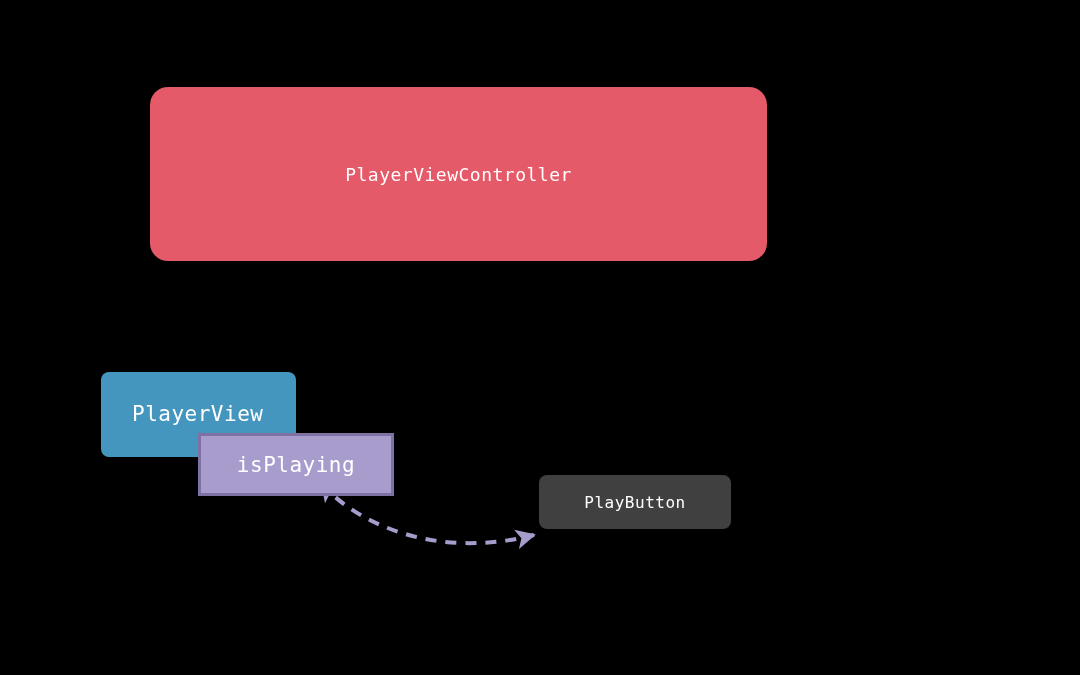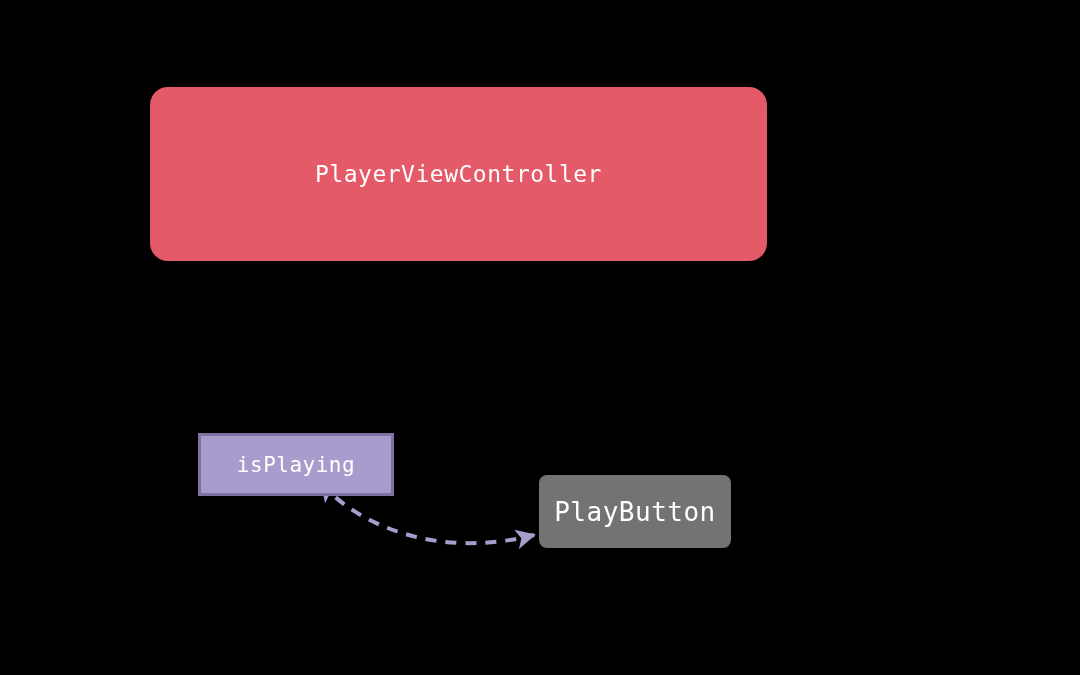--- a/index.html
+++ b/index.html
@@ -32,21 +32,21 @@
   }
 
   
   #node-player-view-controller {
     left: 150px;
     top: 87px;
     width: 617px;
     height: 174px;
     background: #e55a69;
     border-radius: 18px;
-    font-size: 23px;
+    font-size: 18px;
   }
 
   
   #node-player-view {
     left: 101px;
     top: 372px;
     width: 195px;
     height: 85px;
     background: #4596bf;
     border-radius: 8px;
@@ -68,24 +68,24 @@
     border-radius: 0;
     font-size: 21px;
     z-index: 5;
   }
 
   
   #node-play-button {
     left: 539px;
     top: 475px;
     width: 192px;
-    height: 73px;
-    background: #737373;
+    height: 54px;
+    background: #404040;
     border-radius: 8px;
-    font-size: 26px;
+    font-size: 16px;
   }
 
   #edge-layer {
     position: absolute;
     left: 0;
     top: 0;
     width: 1080px;
     height: 675px;
     pointer-events: none;
     z-index: 2;
@@ -93,20 +93,23 @@
 </style>
 </head>
 <body>
 
 <div id="canvas">
 
   <div class="node" id="node-player-view-controller">
     <span>PlayerViewController</span>
   </div>
 
+  <div class="node" id="node-player-view">
+    <span>PlayerView</span>
+  </div>
 
   <svg id="edge-layer" viewBox="0 0 1080 675" xmlns="http://www.w3.org/2000/svg">
     <defs>
       <marker id="arrow-end" viewBox="0 0 10 10" refX="9" refY="5" markerWidth="5" markerHeight="5" orient="auto-start-reverse">
         <path d="M 0 0 L 10 5 L 0 10 L 2.5 5 z" fill="#a79ccc"></path>
       </marker>
       <marker id="arrow-start" viewBox="0 0 10 10" refX="9" refY="5" markerWidth="5" markerHeight="5" orient="auto-start-reverse">
         <path d="M 0 0 L 10 5 L 0 10 L 2.5 5 z" fill="#a79ccc"></path>
       </marker>
     </defs>

